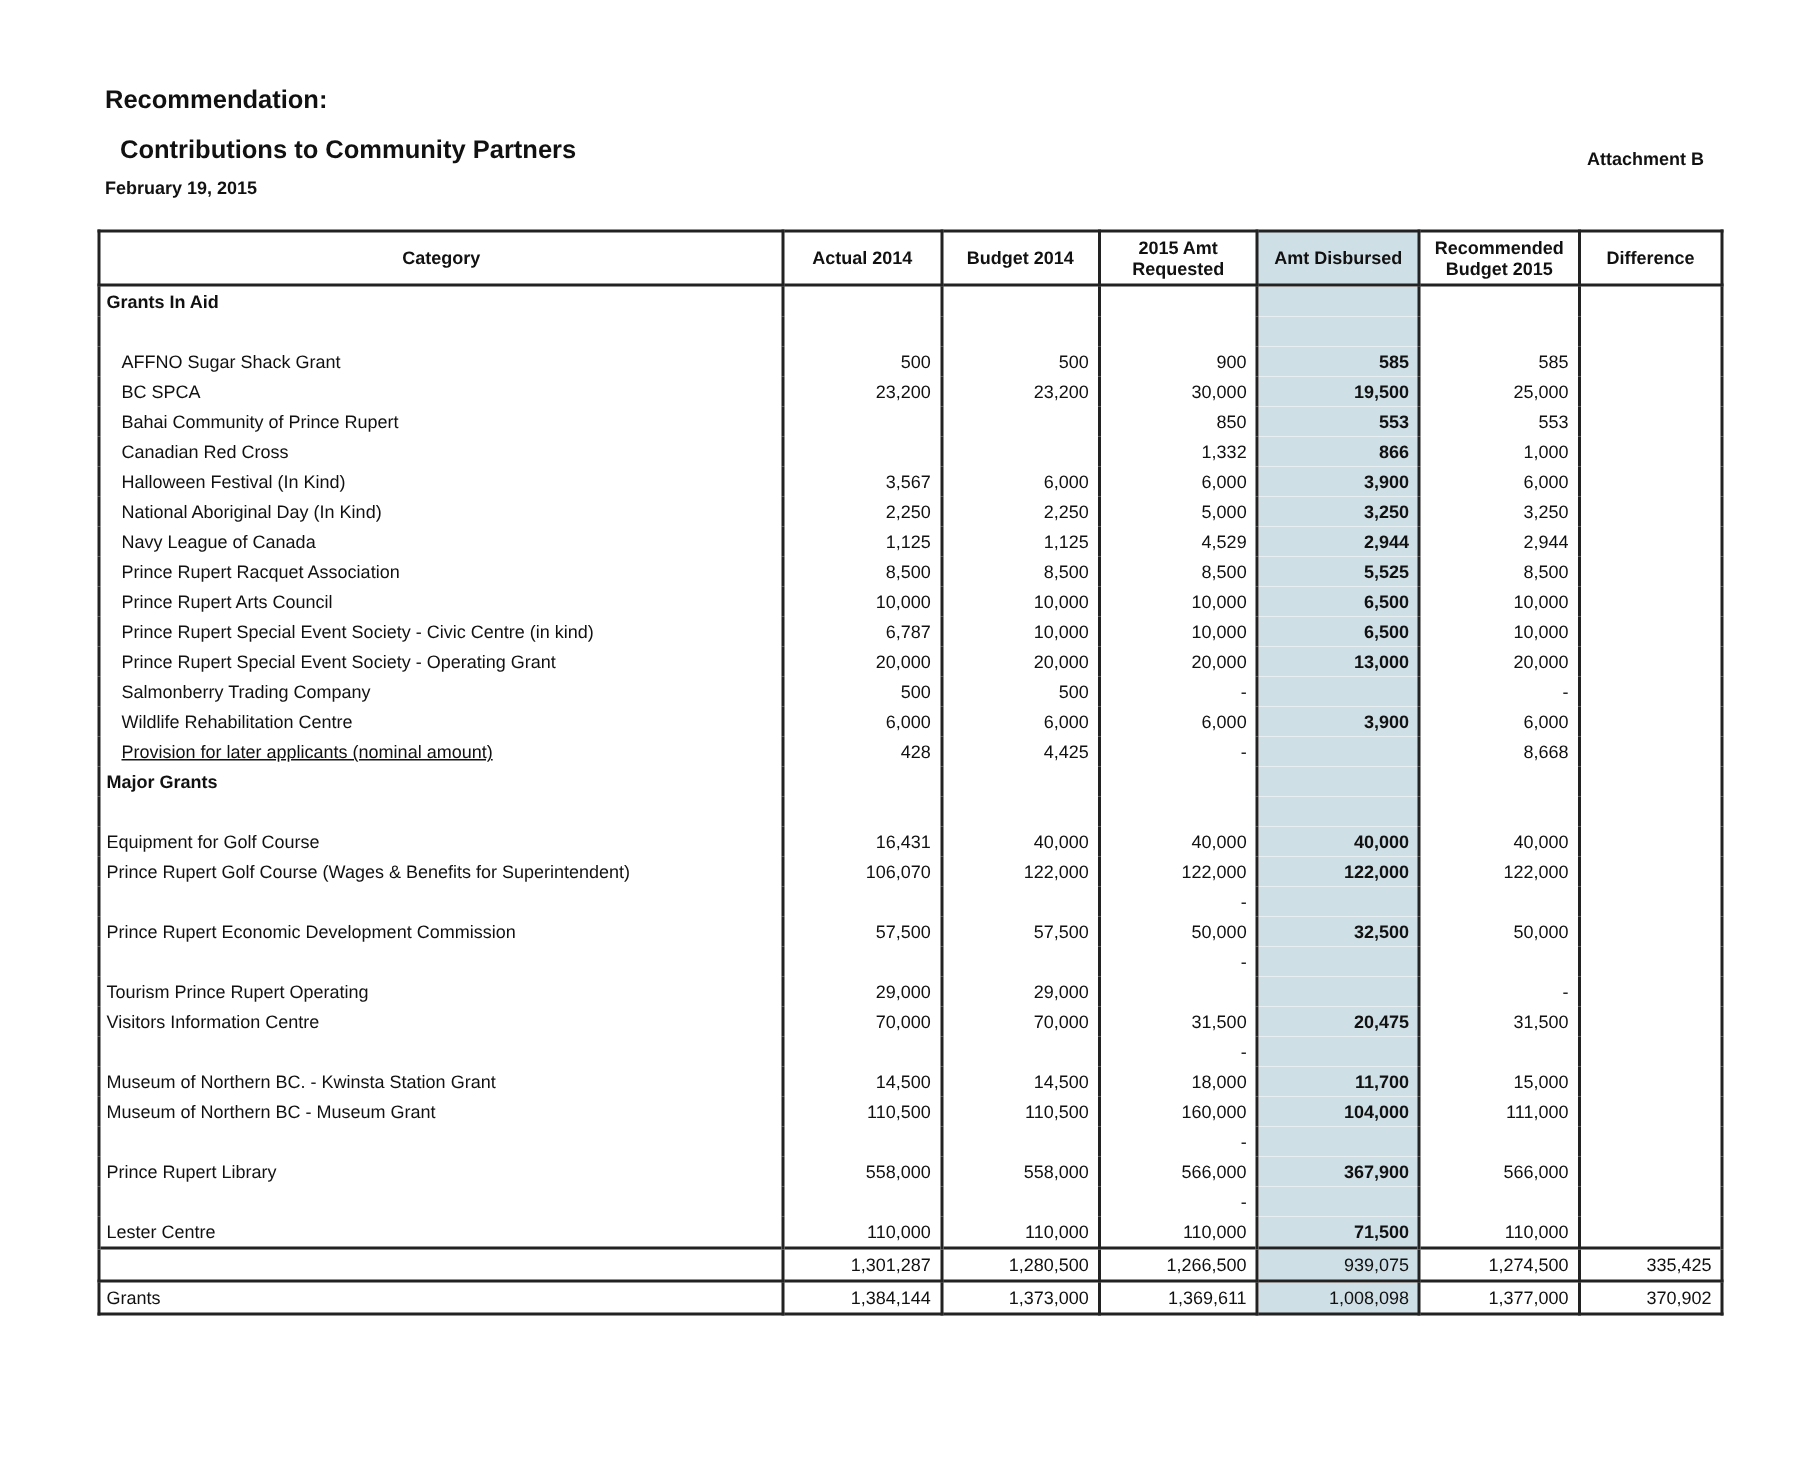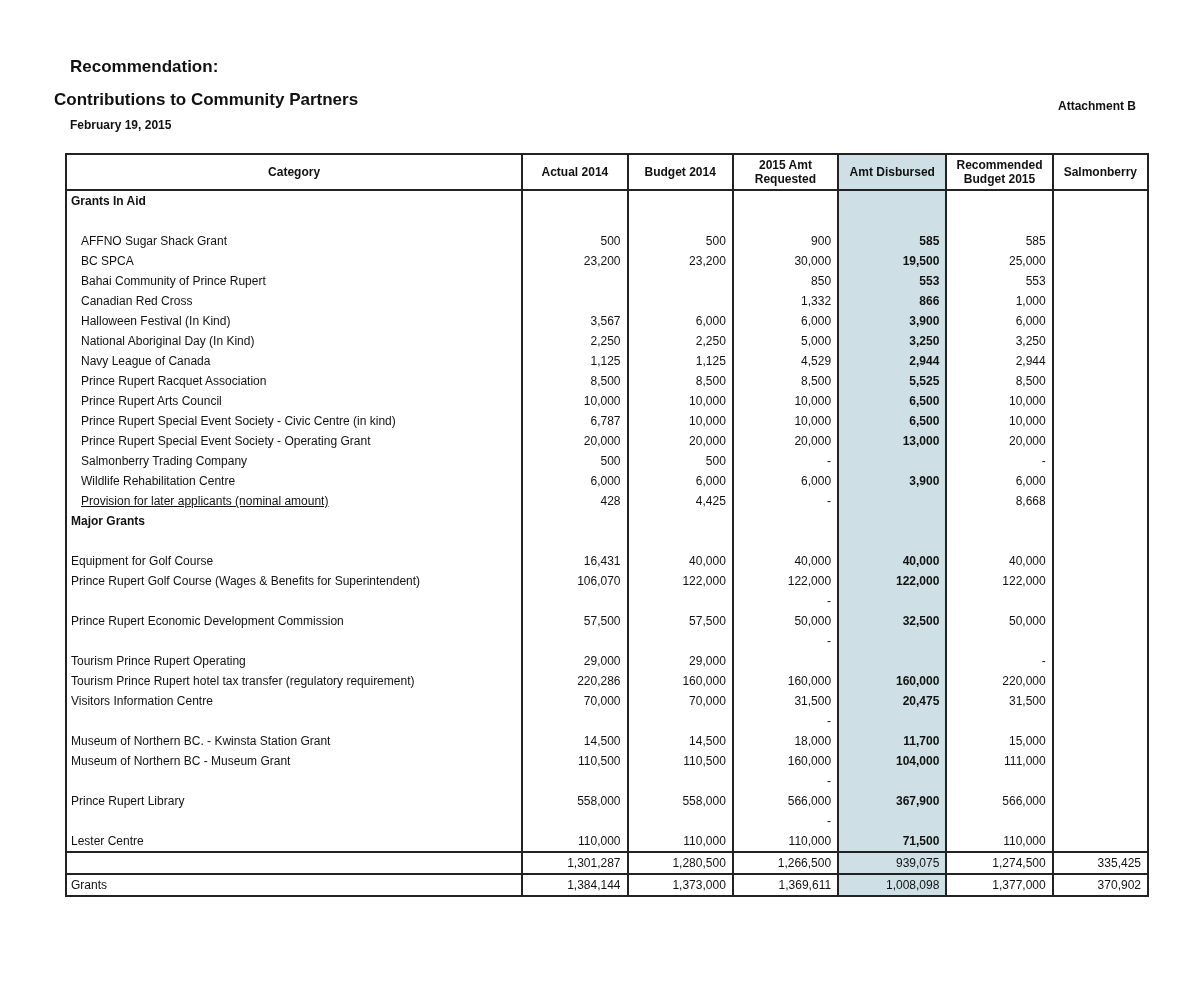--- a/index.html
+++ b/index.html
@@ -1,18 +1,18 @@
 <!DOCTYPE html>
 <html><head>
   <meta charset="utf-8">
   <style>
     html, body { margin: 0; padding: 0; background: #ffffff; }
     body { width: 1198px; height: 984px; position: relative; font-family: "Liberation Sans", sans-serif; color: #111; overflow: hidden; }
     .h1 { position: absolute; left: 70px; top: 57px; font-size: 17px; font-weight: bold; }
-    .h2 { position: absolute; left: 54px; top: 90px; font-size: 17px; font-weight: bold; }
+    .h2 { position: absolute; left: 80px; top: 90px; font-size: 17px; font-weight: bold; }
     .h3 { position: absolute; left: 70px; top: 118px; font-size: 12px; font-weight: bold; }
     .attach { position: absolute; left: 1058px; top: 99px; font-size: 12px; font-weight: bold; }
 
     .tbl { position: absolute; left: 65px; top: 153px; width: 1084px; }
     table { border-collapse: collapse; table-layout: fixed; width: 1084px; font-size: 12px; }
     col.c-cat { width: 455px; }
     col.c-num { width: 105px; }
     col.c-dis { width: 108px; }
     col.c-rec { width: 106px; }
     col.c-diff { width: 95px; }
@@ -52,21 +52,21 @@
         <col class="c-diff">
     </colgroup>
     <thead>
       <tr>
         <th>Category</th>
         <th>Actual 2014</th>
         <th>Budget 2014</th>
         <th><span>2015 Amt</span><br><span>Requested</span></th>
         <th class="dis">Amt Disbursed</th>
         <th><span>Recommended</span><br><span>Budget 2015</span></th>
-        <th>Salmonberry</th>
+        <th>Difference</th>
       </tr>
     </thead>
     <tbody id="tbody">
         <tr class="vb sec first">
           <td class="cat">Grants In Aid</td>
           <td class="num"></td>
           <td class="num"></td>
           <td class="num"></td>
           <td class="num dis"></td>
           <td class="num"></td>
@@ -270,29 +270,20 @@
           <td class="num"></td>
           <td class="num"></td>
         </tr>
         <tr class="vb">
           <td class="cat"><span>Tourism Prince Rupert Operating</span></td>
           <td class="num">29,000</td>
           <td class="num">29,000</td>
           <td class="num"></td>
           <td class="num dis"></td>
           <td class="num">-</td>
-          <td class="num"></td>
-        </tr>
-        <tr class="vb">
-          <td class="cat"><span>Tourism Prince Rupert hotel tax transfer (regulatory requirement)</span></td>
-          <td class="num">220,286</td>
-          <td class="num">160,000</td>
-          <td class="num">160,000</td>
-          <td class="num dis">160,000</td>
-          <td class="num">220,000</td>
           <td class="num"></td>
         </tr>
         <tr class="vb">
           <td class="cat"><span>Visitors Information Centre</span></td>
           <td class="num">70,000</td>
           <td class="num">70,000</td>
           <td class="num">31,500</td>
           <td class="num dis">20,475</td>
           <td class="num">31,500</td>
           <td class="num"></td>

